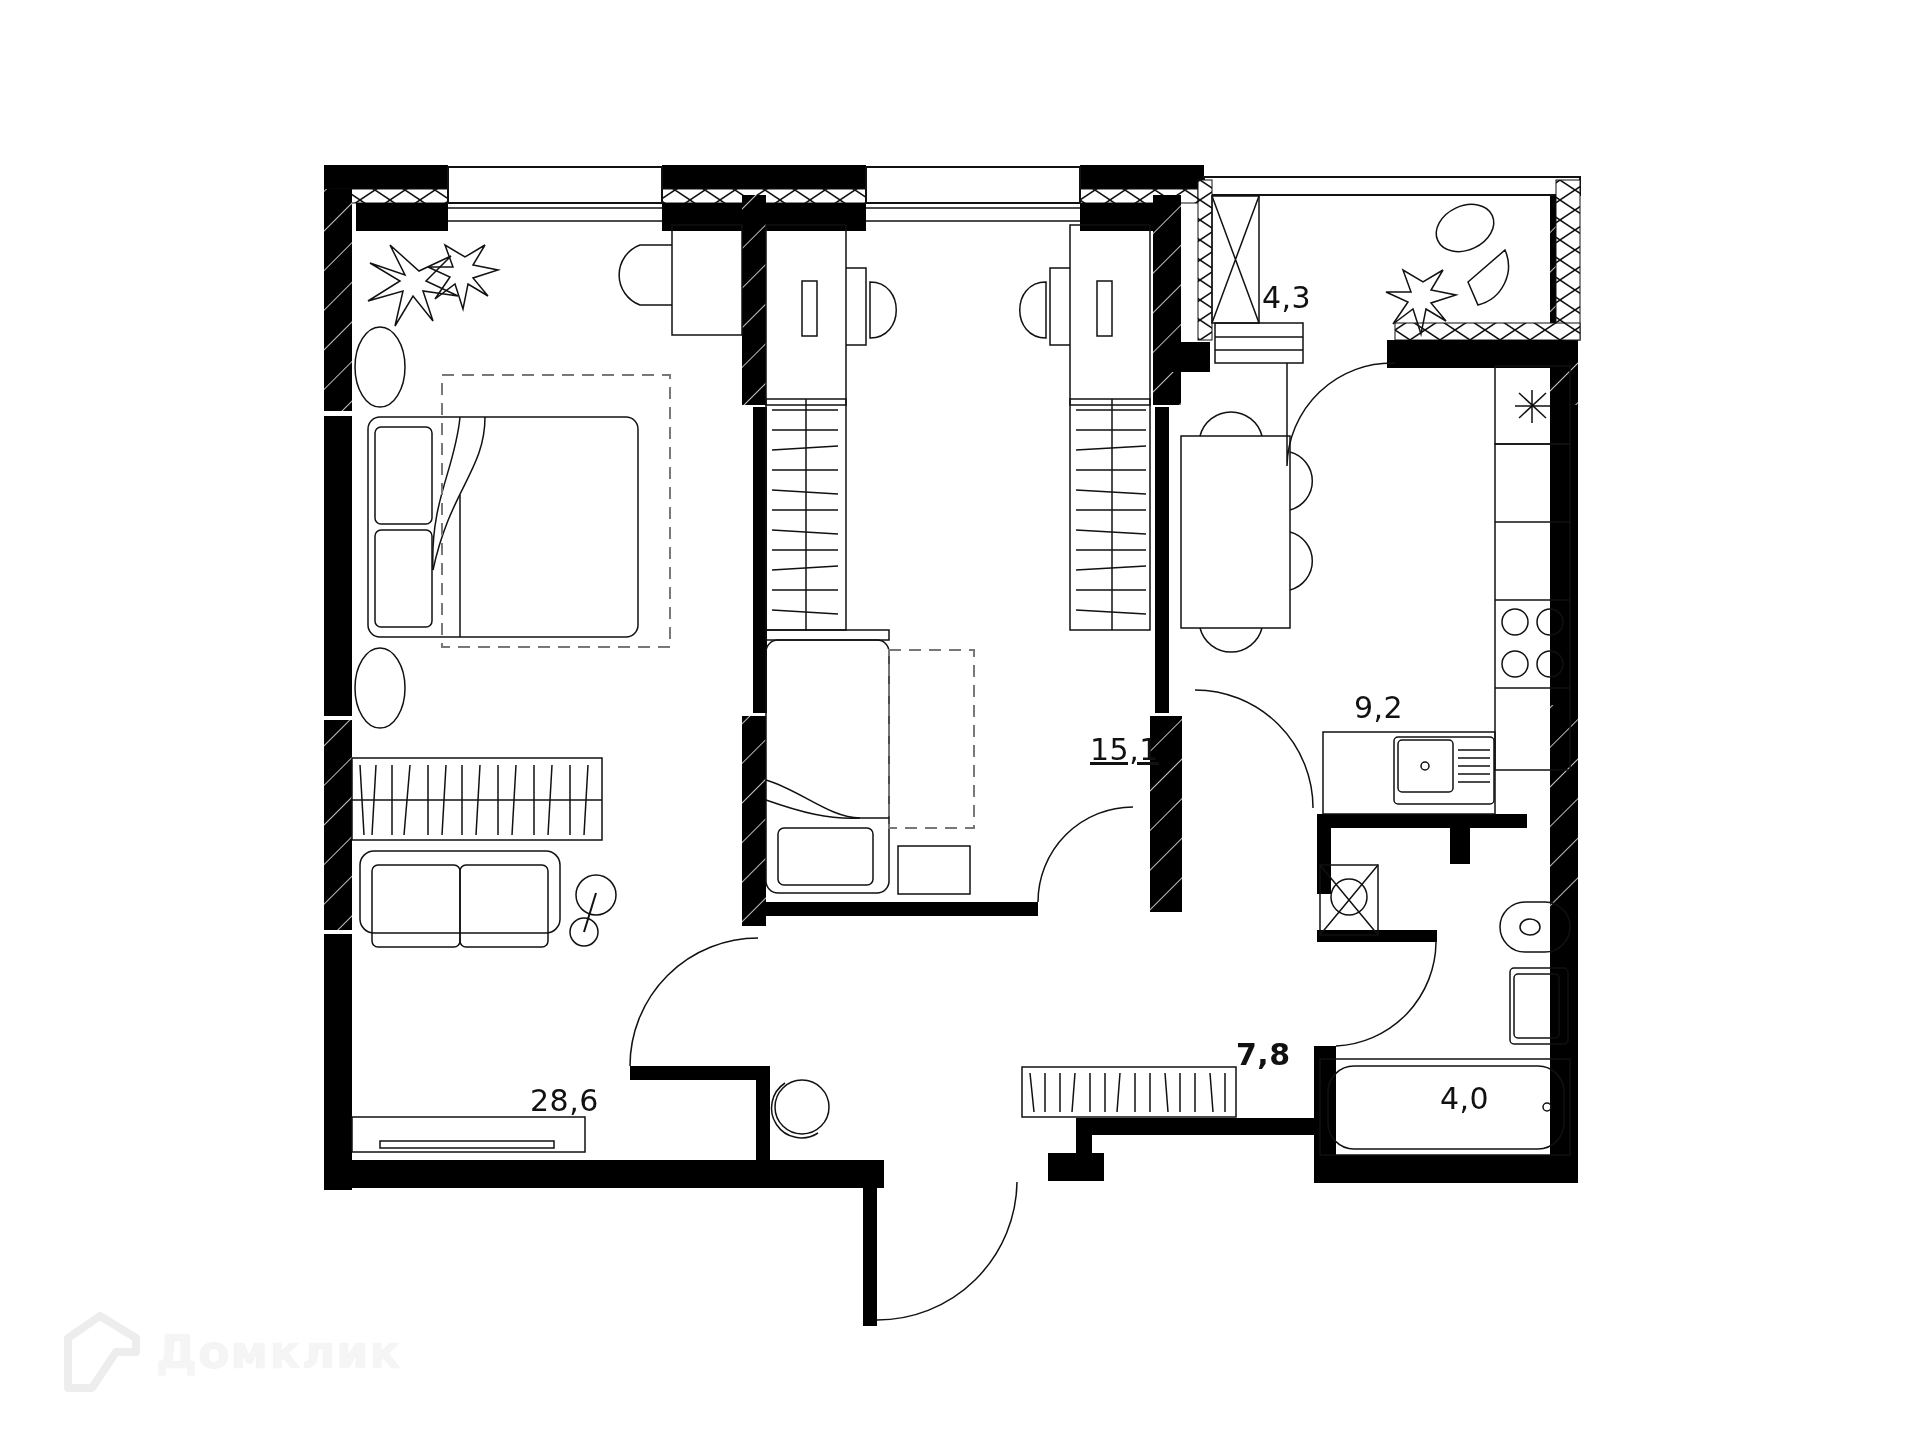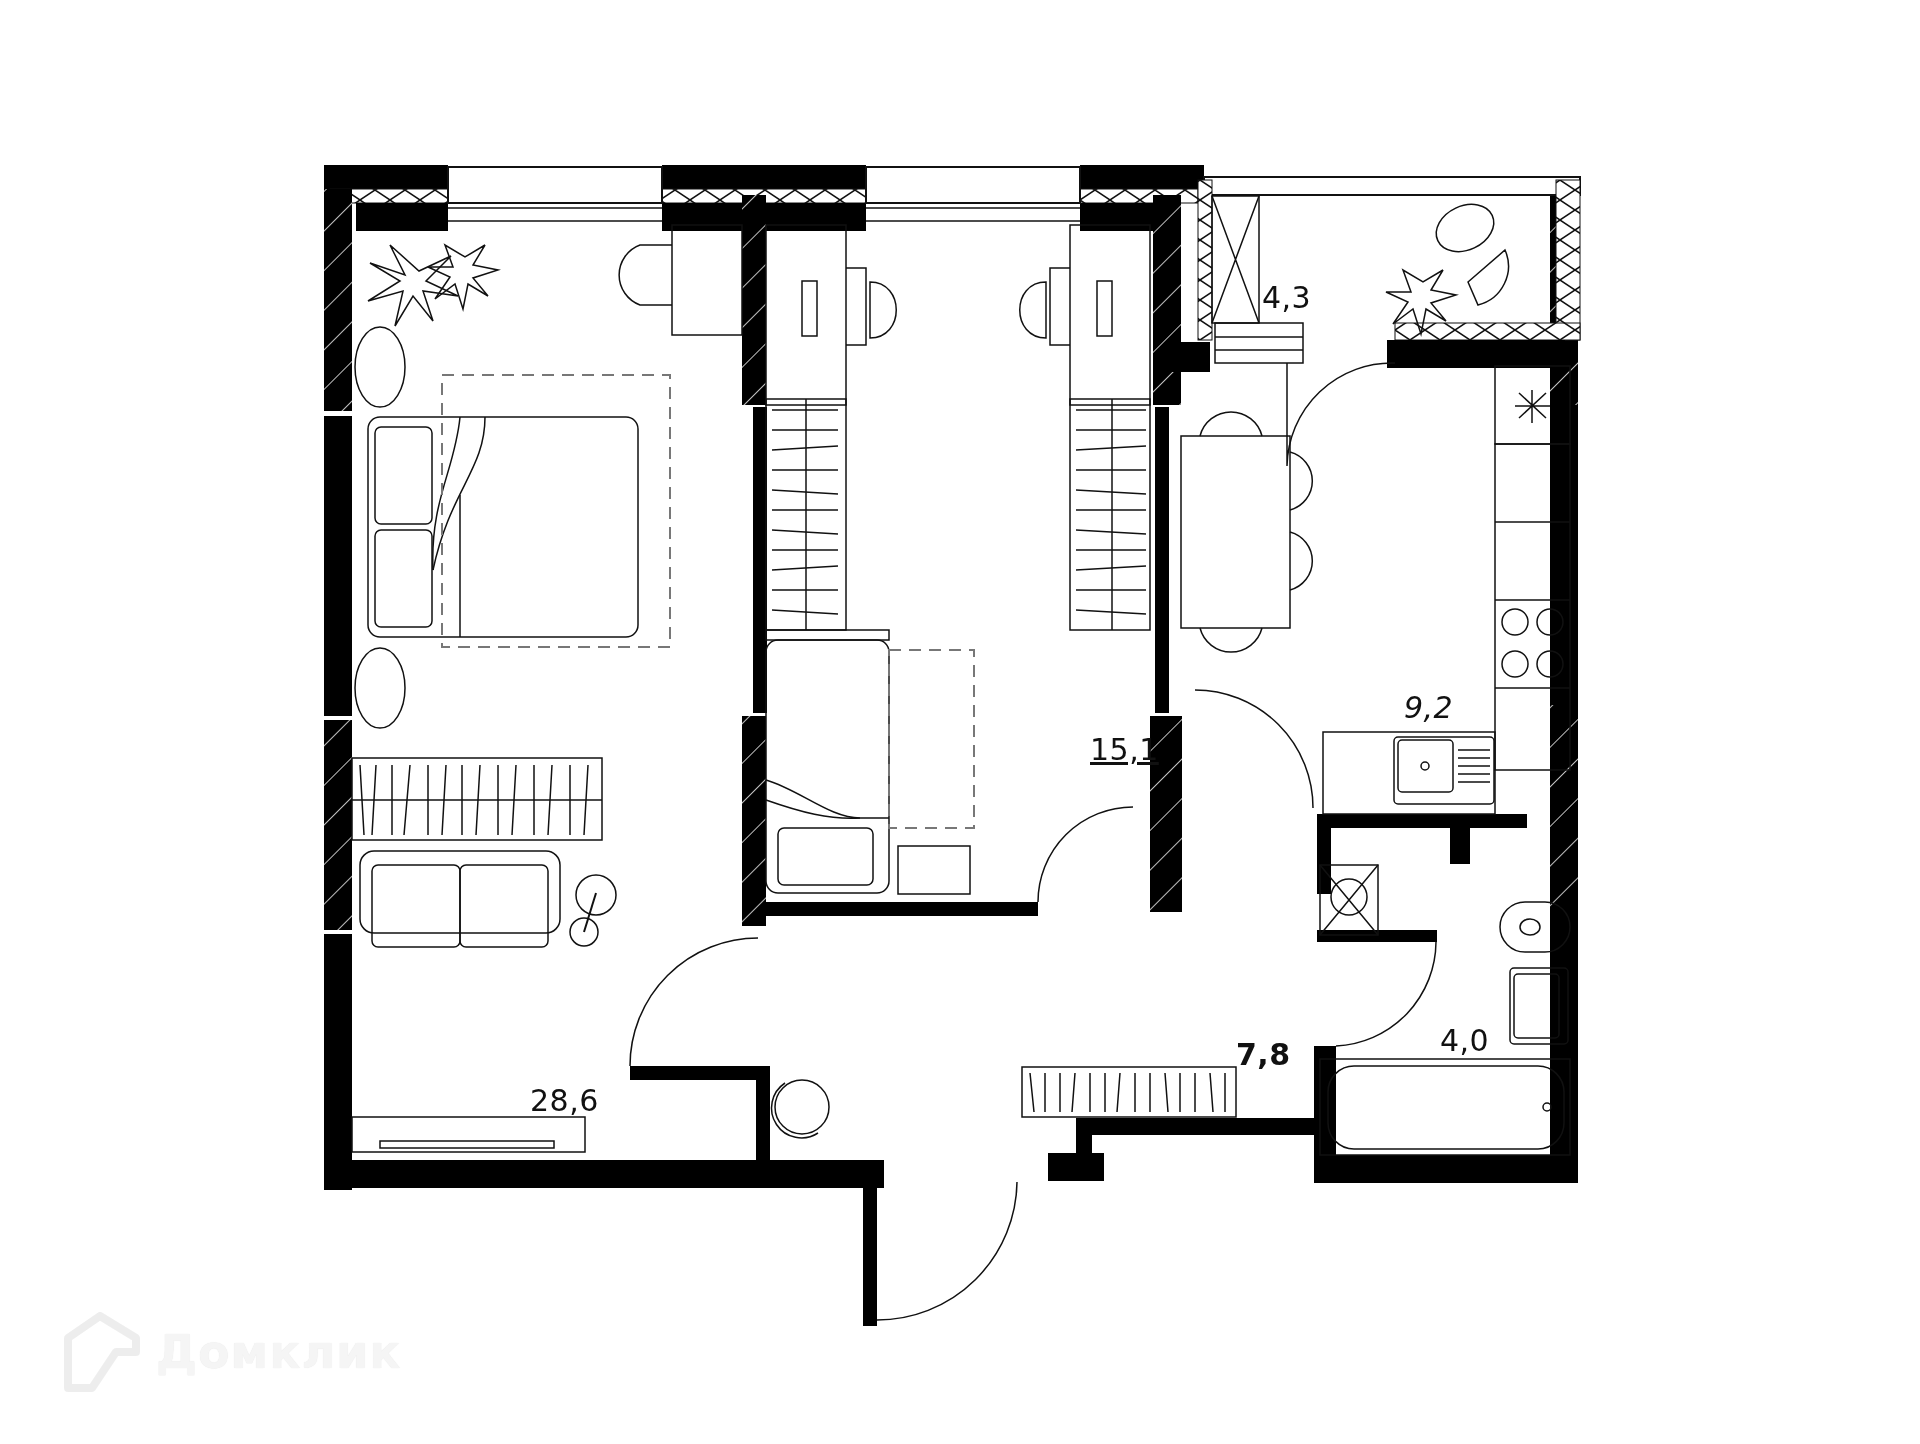--- a/index.html
+++ b/index.html
@@ -204,23 +204,23 @@
   <g>
     <rect x="1022" y="1067" width="214" height="50" class="thin"></rect>
     <path d="M1030 1073 L1034 1112 M1045 1073 L1045 1112 M1060 1073 L1060 1112 M1075 1073 L1072 1112 M1090 1073 L1090 1112 M1105 1073 L1105 1112 M1120 1073 L1117 1112 M1135 1073 L1135 1112 M1150 1073 L1150 1112 M1165 1073 L1168 1112 M1180 1073 L1180 1112 M1195 1073 L1195 1112 M1210 1073 L1213 1112 M1225 1073 L1225 1112" class="thin"></path>
     <circle cx="802" cy="1107" r="27" class="thin"></circle>
     <path d="M785 1083 A 27 27 0 0 0 818 1133" class="thin"></path>
   </g>
 </svg>
 
 <div class="area-label" style="left:530px; top:1083px;">28,6</div>
 <div class="area-label" style="left:1090px; top:732px;text-decoration:underline;">15,1</div>
-<div class="area-label" style="left:1404px; top:690px;font-style:italic;">9,2</div>
+<div class="area-label" style="left:1354px; top:690px;">9,2</div>
 <div class="area-label" style="left:1236px; top:1037px;font-weight:bold;">7,8</div>
-<div class="area-label" style="left:1440px; top:1023px;">4,0</div>
+<div class="area-label" style="left:1440px; top:1081px;">4,0</div>
 <div class="area-label" style="left:1262px; top:280px;">4,3</div>
 
 <div class="watermark">
   <svg width="78" height="80" viewBox="0 0 78 80">
     <path d="M4 26 L36 4 L72 26 L72 40 L52 40 L28 76 L4 76 Z" fill="none" stroke="#ececec" stroke-width="8" stroke-linejoin="round"></path>
   </svg>
   <span class="watermark-text">Домклик</span>
 </div>
 
 </body></html>

